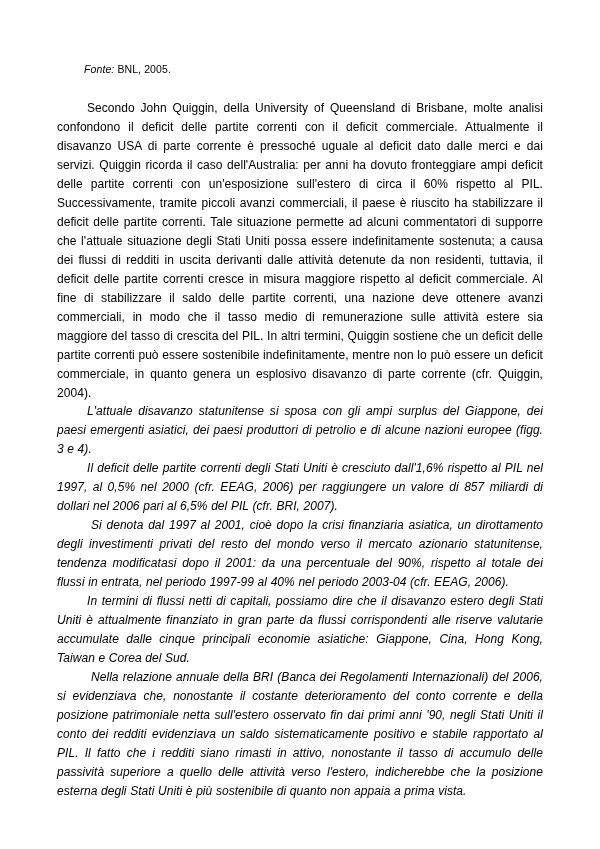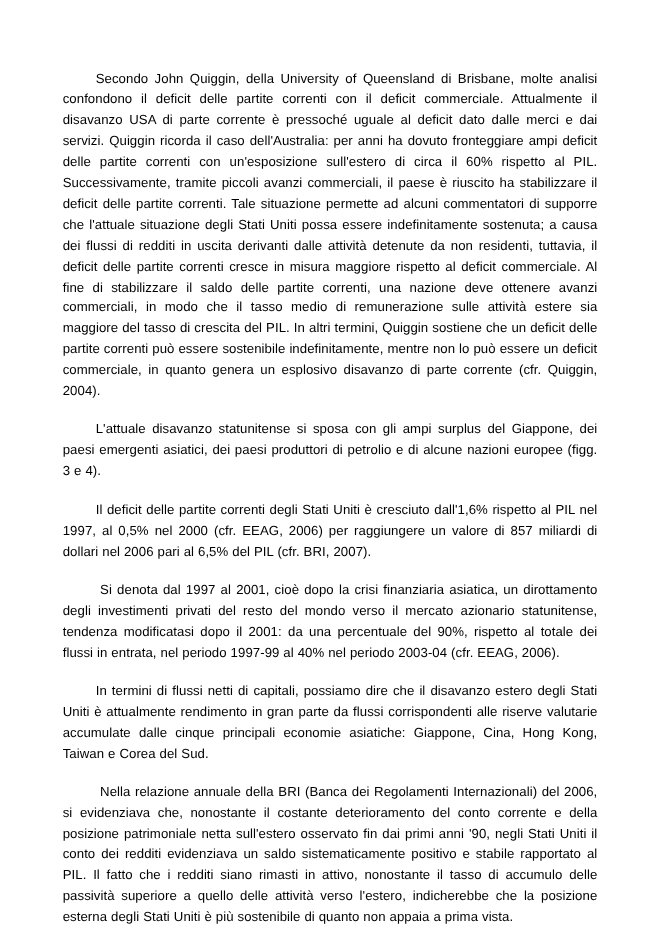--- a/index.html
+++ b/index.html
@@ -33,32 +33,36 @@
   p.body-par {
     margin: 0;
     font-size: 12px;
     line-height: 1.58;
     text-align: justify;
     text-indent: 30px;
     letter-spacing: 0.05px;
     word-spacing: 0.2px;
   }
   p.body-par + p.body-par {
-    margin-top: 16px;
+    margin-top: 0px;
+    font-style: italic;
   }
   p.body-par.lead-space {
     text-indent: 34px;
   }
 </style>
 </head>
 <body>
 
 <div class="page">
 
+  <div class="source-line">
+    <span class="src-label">Fonte:</span><span> BNL, 2005.</span>
+  </div>
 
   <p class="body-par">Secondo John Quiggin, della University of Queensland di Brisbane, molte analisi confondono il deficit delle partite correnti con il deficit commerciale. Attualmente il disavanzo USA di parte corrente è pressoché uguale al deficit dato dalle merci e dai servizi. Quiggin ricorda il caso dell'Australia: per anni ha dovuto fronteggiare ampi deficit delle partite correnti con un'esposizione sull'estero di circa il 60% rispetto al PIL. Successivamente, tramite piccoli avanzi commerciali, il paese è riuscito ha stabilizzare il deficit delle partite correnti. Tale situazione permette ad alcuni commentatori di supporre che l'attuale situazione degli Stati Uniti possa essere indefinitamente sostenuta; a causa dei flussi di redditi in uscita derivanti dalle attività detenute da non residenti, tuttavia, il deficit delle partite correnti cresce in misura maggiore rispetto al deficit commerciale. Al fine di stabilizzare il saldo delle partite correnti, una nazione deve ottenere avanzi commerciali, in modo che il tasso medio di remunerazione sulle attività estere sia maggiore del tasso di crescita del PIL. In altri termini, Quiggin sostiene che un deficit delle partite correnti può essere sostenibile indefinitamente, mentre non lo può essere un deficit commerciale, in quanto genera un esplosivo disavanzo di parte corrente (cfr. Quiggin, 2004).</p>
   <p class="body-par">L'attuale disavanzo statunitense si sposa con gli ampi surplus del Giappone, dei paesi emergenti asiatici, dei paesi produttori di petrolio e di alcune nazioni europee (figg. 3 e 4).</p>
   <p class="body-par">Il deficit delle partite correnti degli Stati Uniti è cresciuto dall'1,6% rispetto al PIL nel 1997, al 0,5% nel 2000 (cfr. EEAG, 2006) per raggiungere un valore di 857 miliardi di dollari nel 2006 pari al 6,5% del PIL (cfr. BRI, 2007).</p>
   <p class="body-par lead-space"> Si denota dal 1997 al 2001, cioè dopo la crisi finanziaria asiatica, un dirottamento degli investimenti privati del resto del mondo verso il mercato azionario statunitense, tendenza modificatasi dopo il 2001: da una percentuale del 90%, rispetto al totale dei flussi in entrata, nel periodo 1997-99 al 40% nel periodo 2003-04 (cfr. EEAG, 2006).</p>
-  <p class="body-par">In termini di flussi netti di capitali, possiamo dire che il disavanzo estero degli Stati Uniti è attualmente rendimento in gran parte da flussi corrispondenti alle riserve valutarie accumulate dalle cinque principali economie asiatiche: Giappone, Cina, Hong Kong, Taiwan e Corea del Sud.</p>
+  <p class="body-par">In termini di flussi netti di capitali, possiamo dire che il disavanzo estero degli Stati Uniti è attualmente finanziato in gran parte da flussi corrispondenti alle riserve valutarie accumulate dalle cinque principali economie asiatiche: Giappone, Cina, Hong Kong, Taiwan e Corea del Sud.</p>
   <p class="body-par lead-space"> Nella relazione annuale della BRI (Banca dei Regolamenti Internazionali) del 2006, si evidenziava che, nonostante il costante deterioramento del conto corrente e della posizione patrimoniale netta sull'estero osservato fin dai primi anni '90, negli Stati Uniti il conto dei redditi evidenziava un saldo sistematicamente positivo e stabile rapportato al PIL. Il fatto che i redditi siano rimasti in attivo, nonostante il tasso di accumulo delle passività superiore a quello delle attività verso l'estero, indicherebbe che la posizione esterna degli Stati Uniti è più sostenibile di quanto non appaia a prima vista.</p>
 
 </div>
 
 </body></html>

